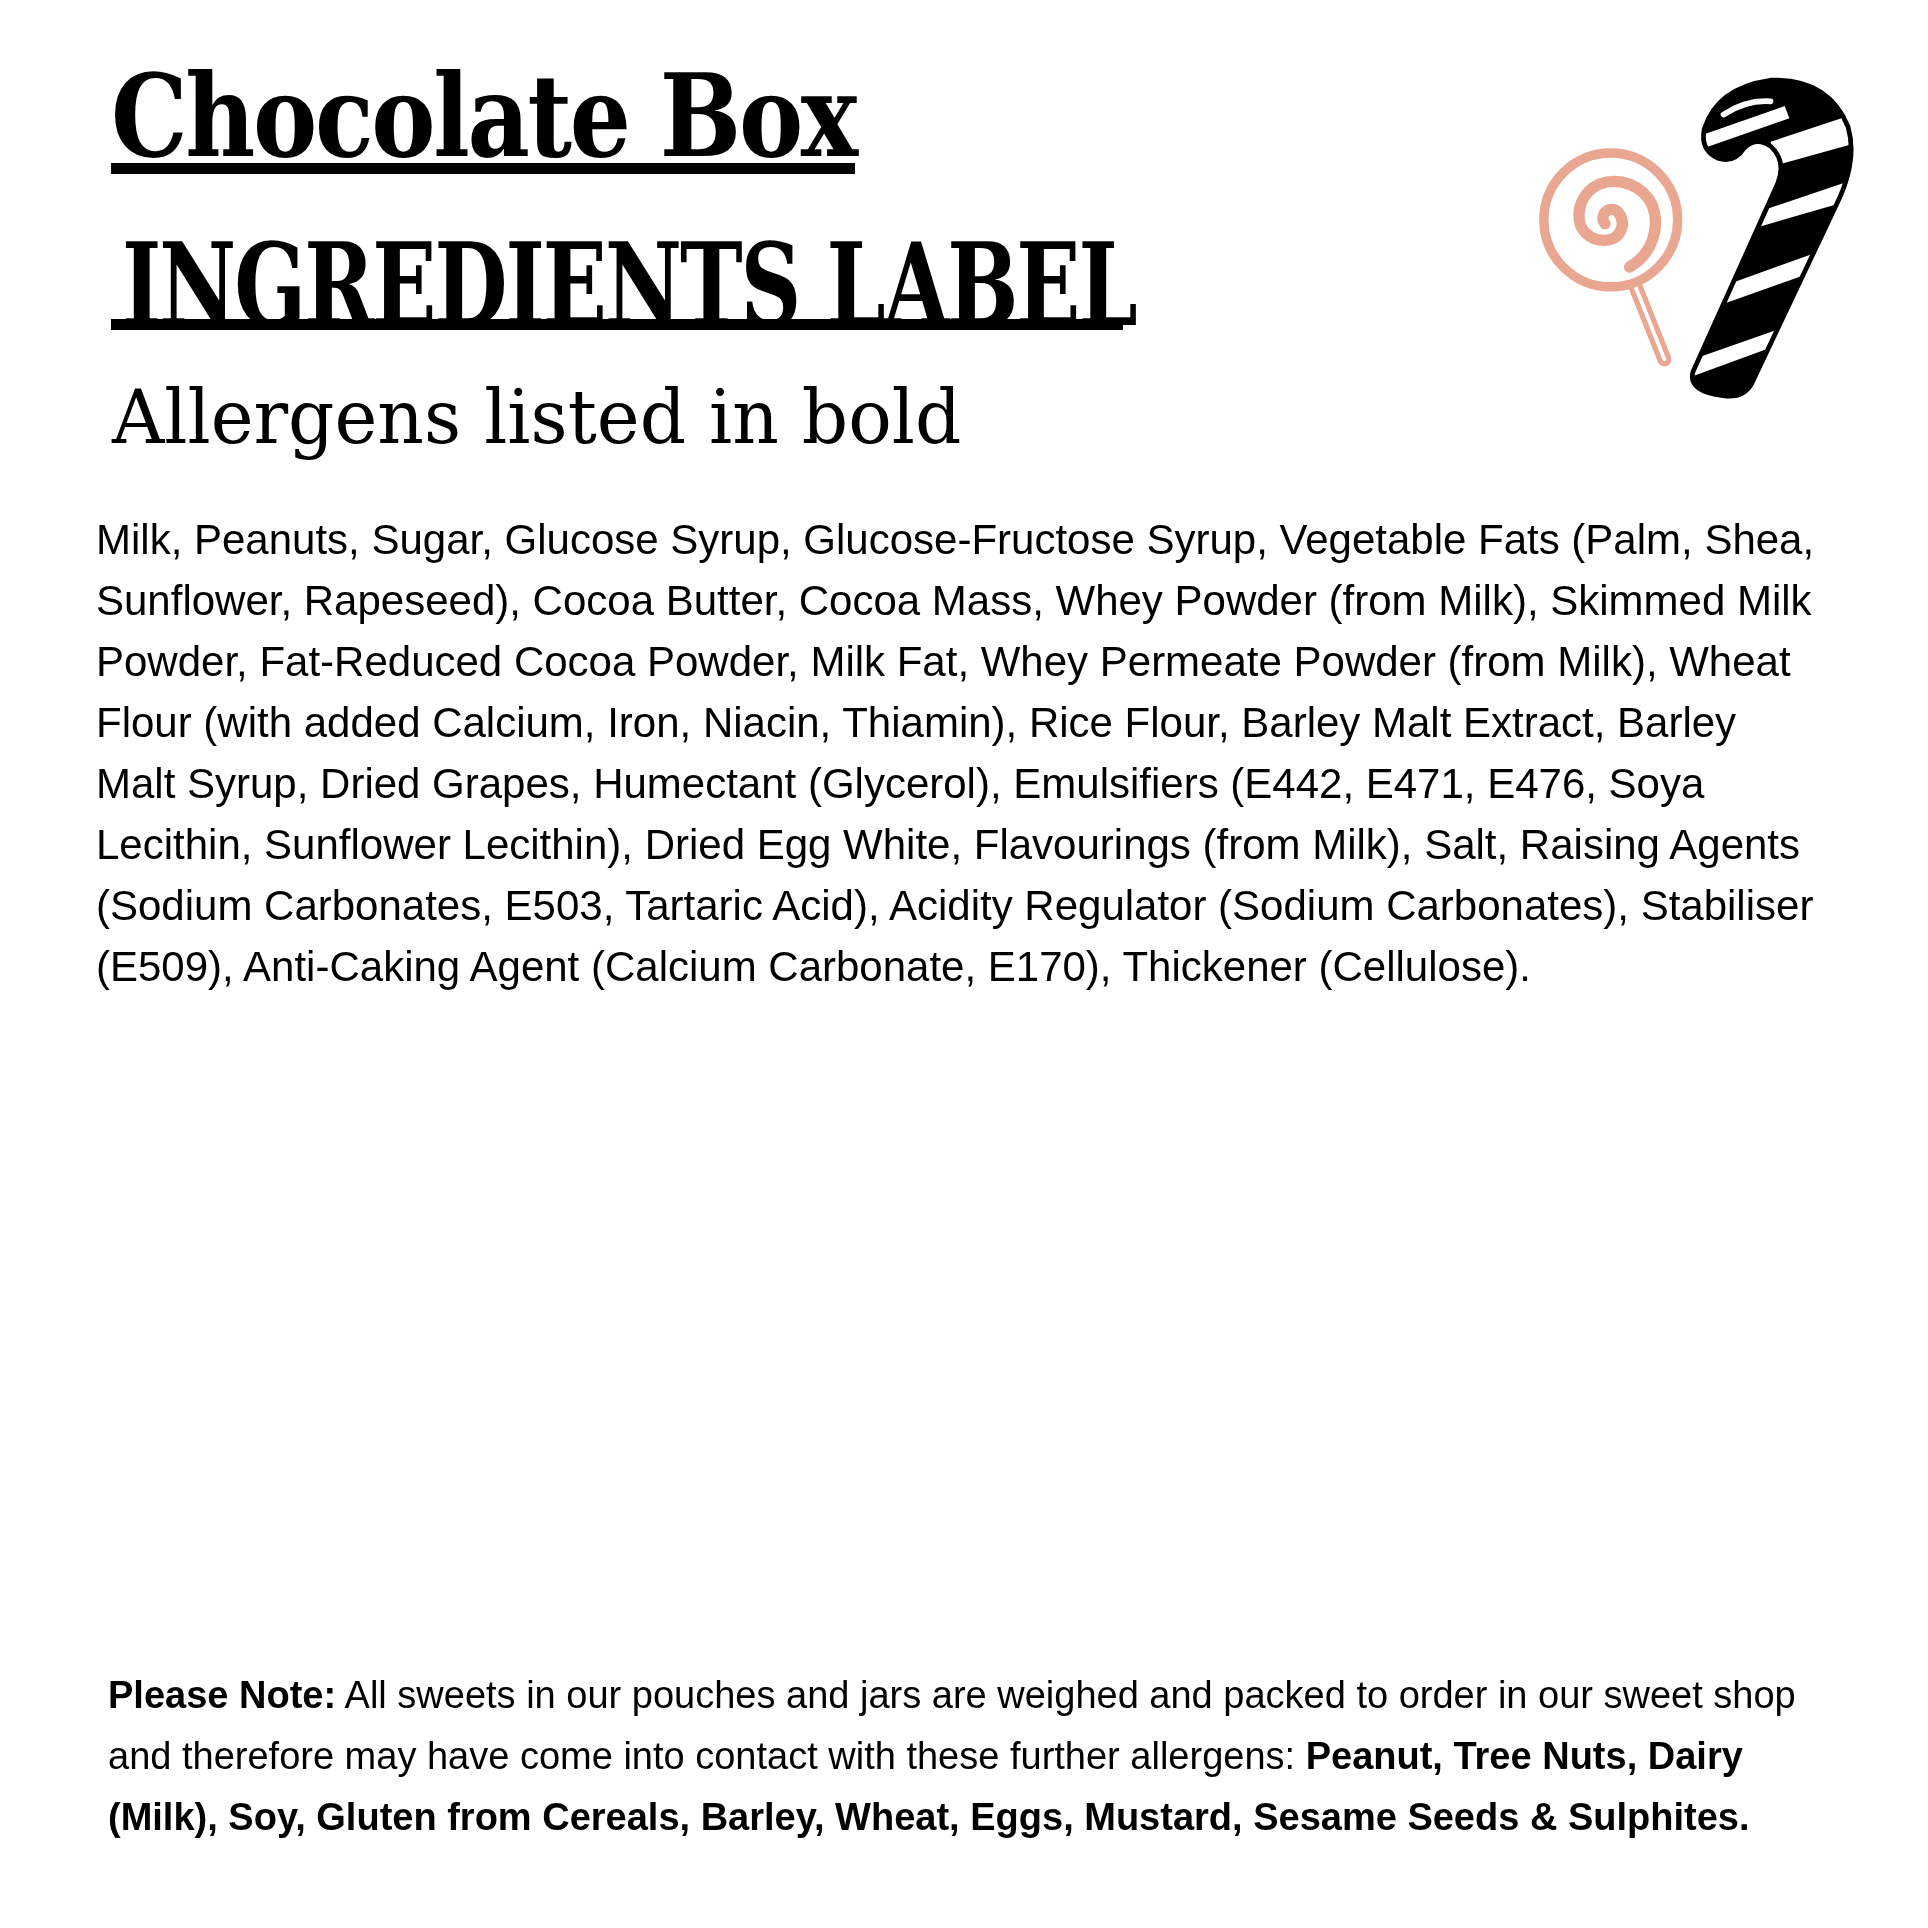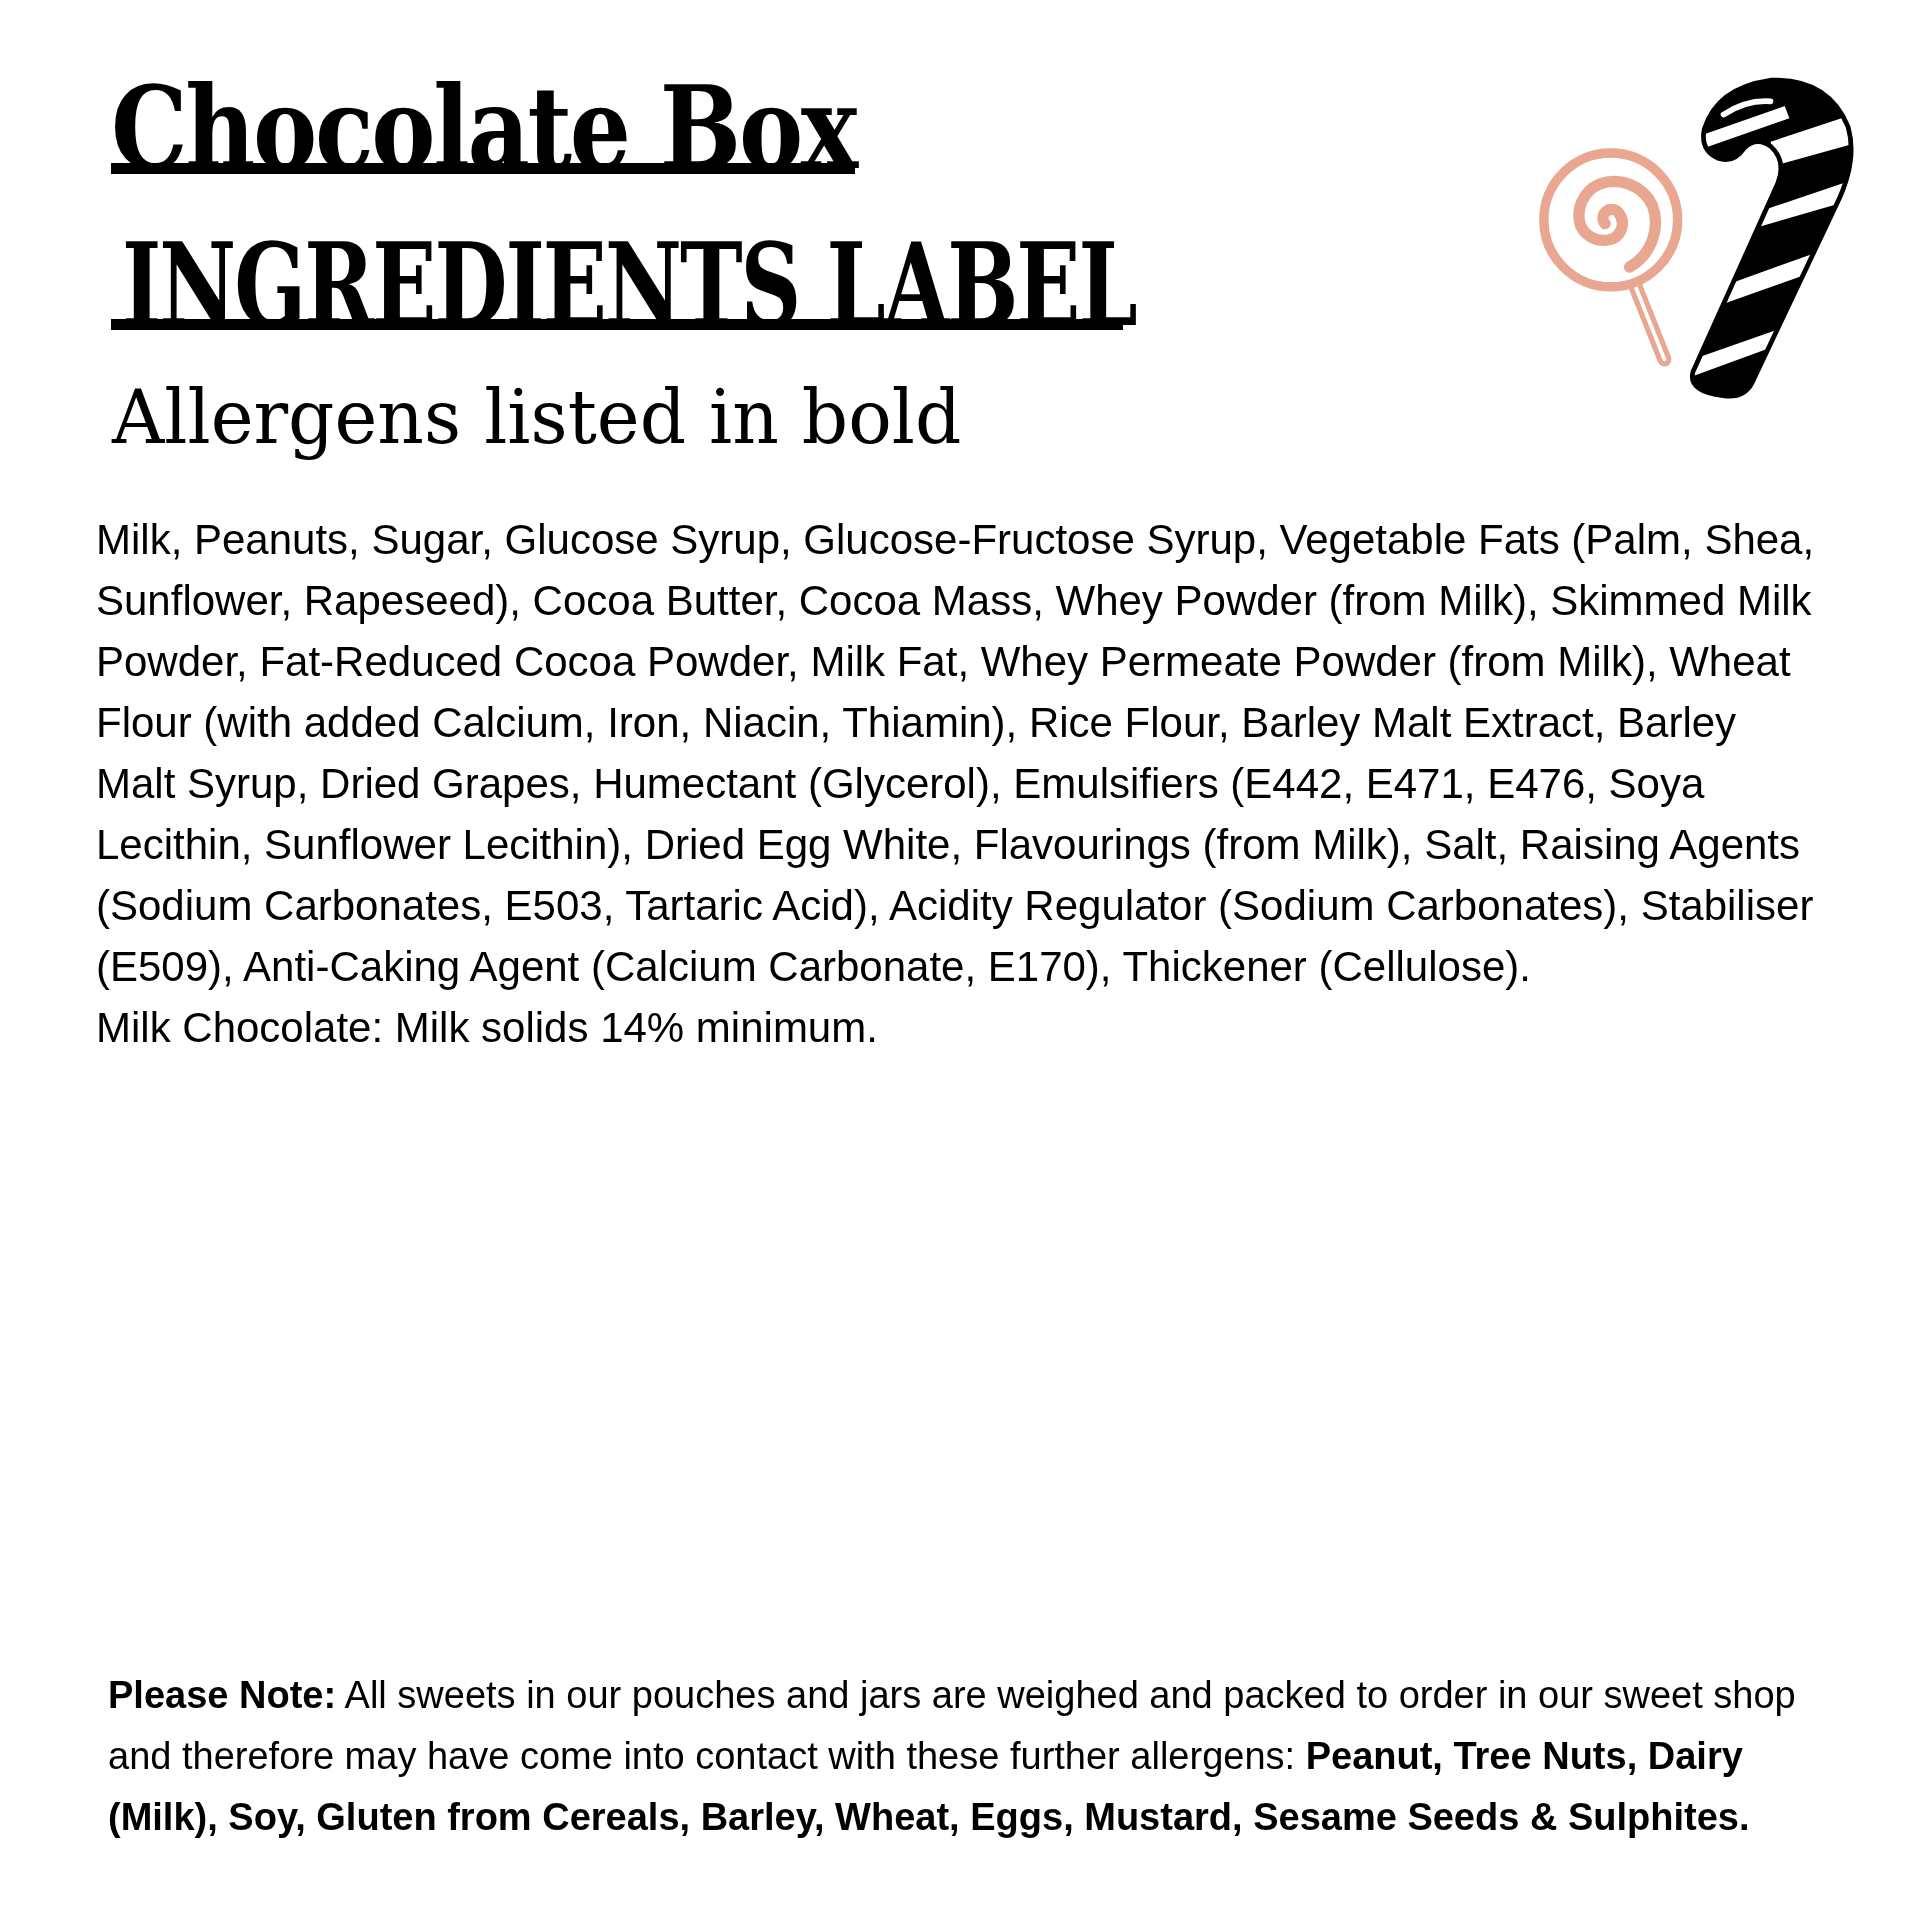--- a/index.html
+++ b/index.html
@@ -4,21 +4,21 @@
 <style>
   html, body { margin: 0; padding: 0; background: #ffffff; }
   body { width: 1928px; height: 1928px; position: relative; overflow: hidden; color: #000; }
   .title {
     position: absolute; left: 111px; margin: 0;
     font-family: "DejaVu Serif", serif; font-weight: bold;
     font-size: 115px; line-height: 1; letter-spacing: -2.8px;
     transform-origin: left top; white-space: nowrap;
   }
   .title .txt { display: inline-block; }
-  .title-1 { top: 70px; }
+  .title-1 { top: 58px; }
   .title-2 { top: 227px; margin-left: 11px; }
   .uline { position: absolute; left: 111px; height: 11.3px; background: #000; }
   .uline-1 { top: 163px; width: 744px; }
   .uline-2 { top: 319px; width: 1012px; }
   .subtitle {
     position: absolute; left: 112px; top: 380px; margin: 0;
     font-family: "DejaVu Serif", serif; font-weight: normal;
     font-size: 75px; line-height: 1; white-space: nowrap;
     transform-origin: left top;
   }
@@ -72,17 +72,16 @@
     <polygon points="110,75 200,45 205,75 115,100"></polygon>
     <polygon points="95,150 190,118 185,140 88,168"></polygon>
     <polygon points="60,228 160,192 150,215 52,250"></polygon>
     <polygon points="30,305 130,270 120,290 22,326"></polygon>
   </g>
   <path d="M60 46 Q85 30 110 32" stroke="#fff" stroke-width="6" fill="none" stroke-linecap="round"></path>
 </svg>
 
 <div class="body-text">
   <p>Milk, Peanuts, Sugar, Glucose Syrup, Glucose-Fructose Syrup, Vegetable Fats (Palm, Shea, Sunflower, Rapeseed), Cocoa Butter, Cocoa Mass, Whey Powder (from Milk), Skimmed Milk Powder, Fat-Reduced Cocoa Powder, Milk Fat, Whey Permeate Powder (from Milk), Wheat Flour (with added Calcium, Iron, Niacin, Thiamin), Rice Flour, Barley Malt Extract, Barley Malt Syrup, Dried Grapes, Humectant (Glycerol), Emulsifiers (E442, E471, E476, Soya Lecithin, Sunflower Lecithin), Dried Egg White, Flavourings (from Milk), Salt, Raising Agents (Sodium Carbonates, E503, Tartaric Acid), Acidity Regulator (Sodium Carbonates), Stabiliser (E509), Anti-Caking Agent (Calcium Carbonate, E170), Thickener (Cellulose).</p>
-  <p>Milk Chocolate: Milk solids 14% minimum.</p>
 </div>
 
 <p class="note"><b>Please Note:</b><span> All sweets in our pouches and jars are weighed and packed to order in our sweet shop and therefore may have come into contact with these further allergens: </span><b>Peanut, Tree Nuts, Dairy (Milk), Soy, Gluten from Cereals, Barley, Wheat, Eggs, Mustard, Sesame Seeds &amp; Sulphites.</b></p>
 
 
 </body></html>

